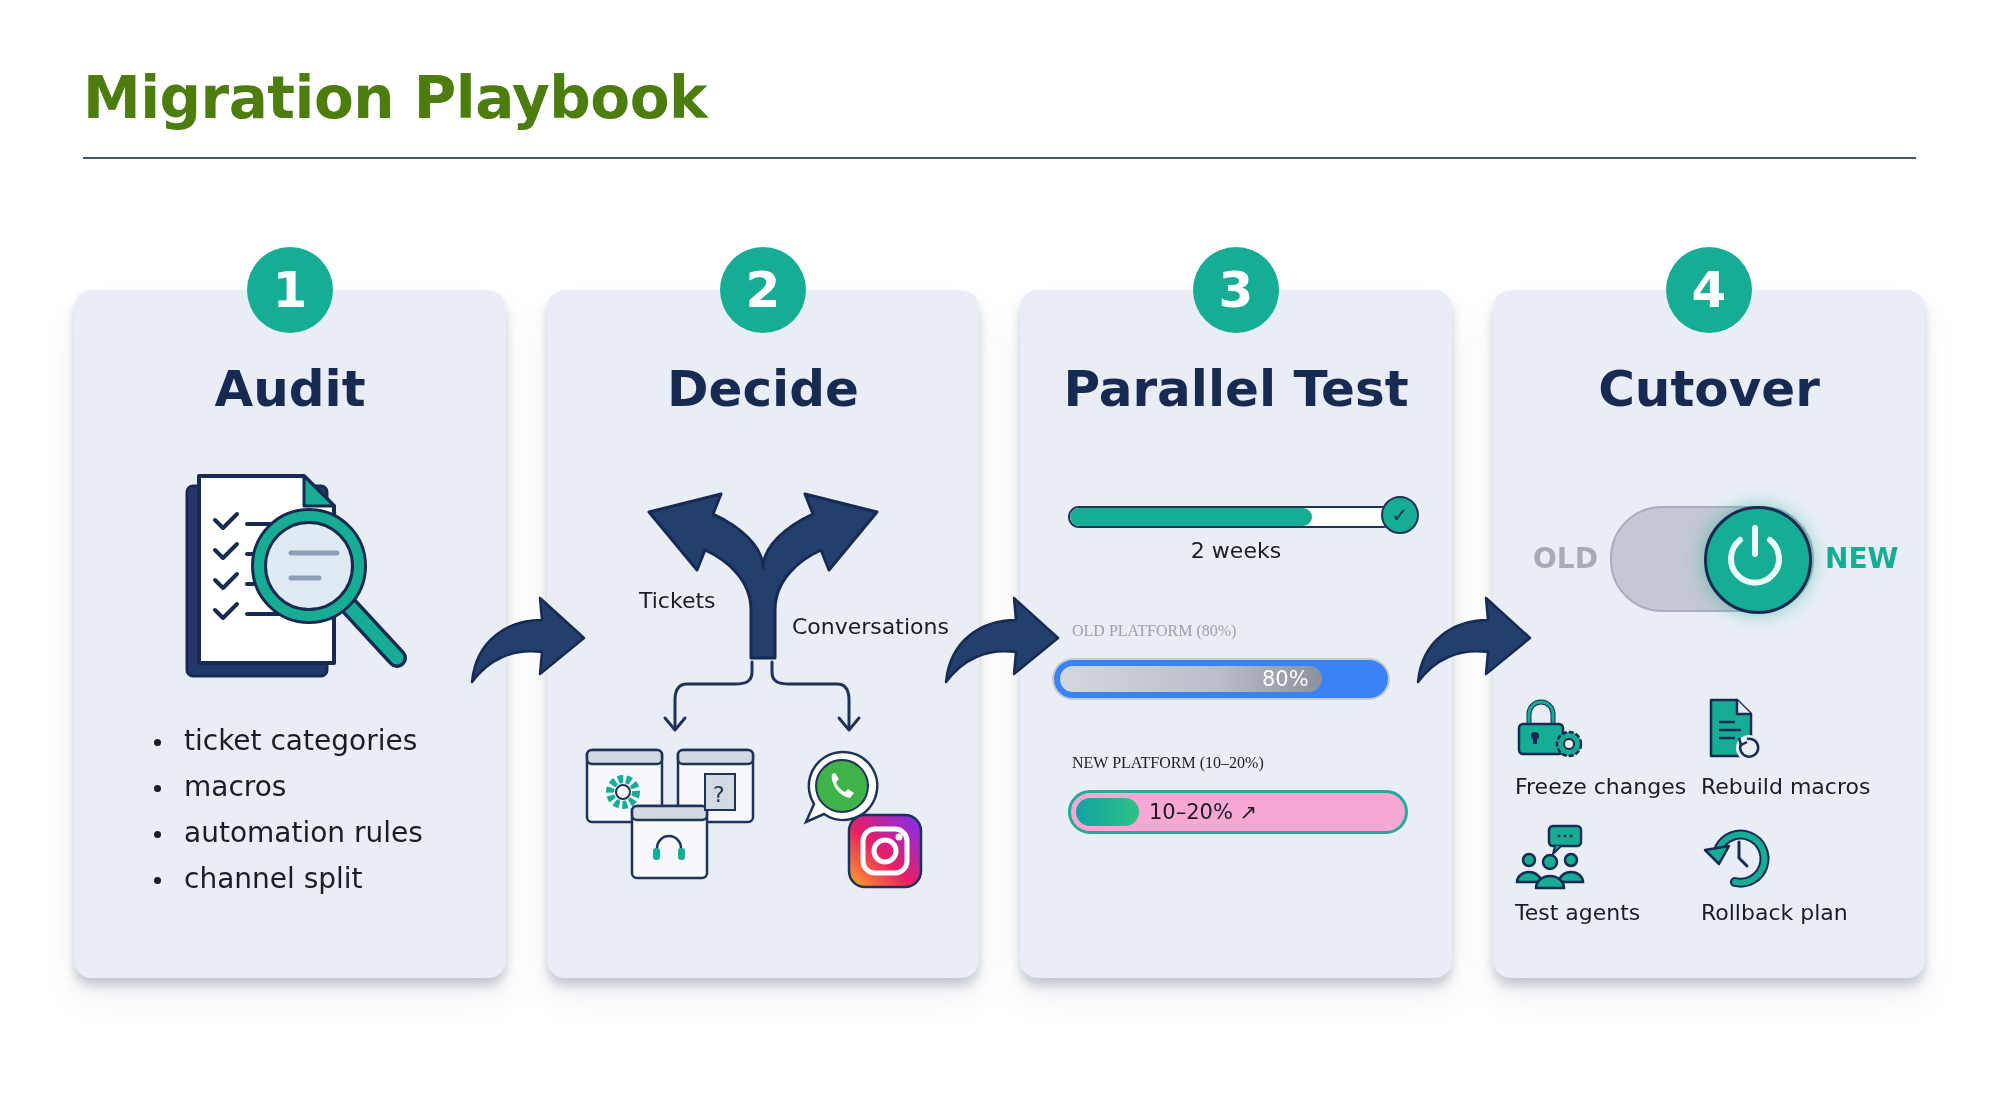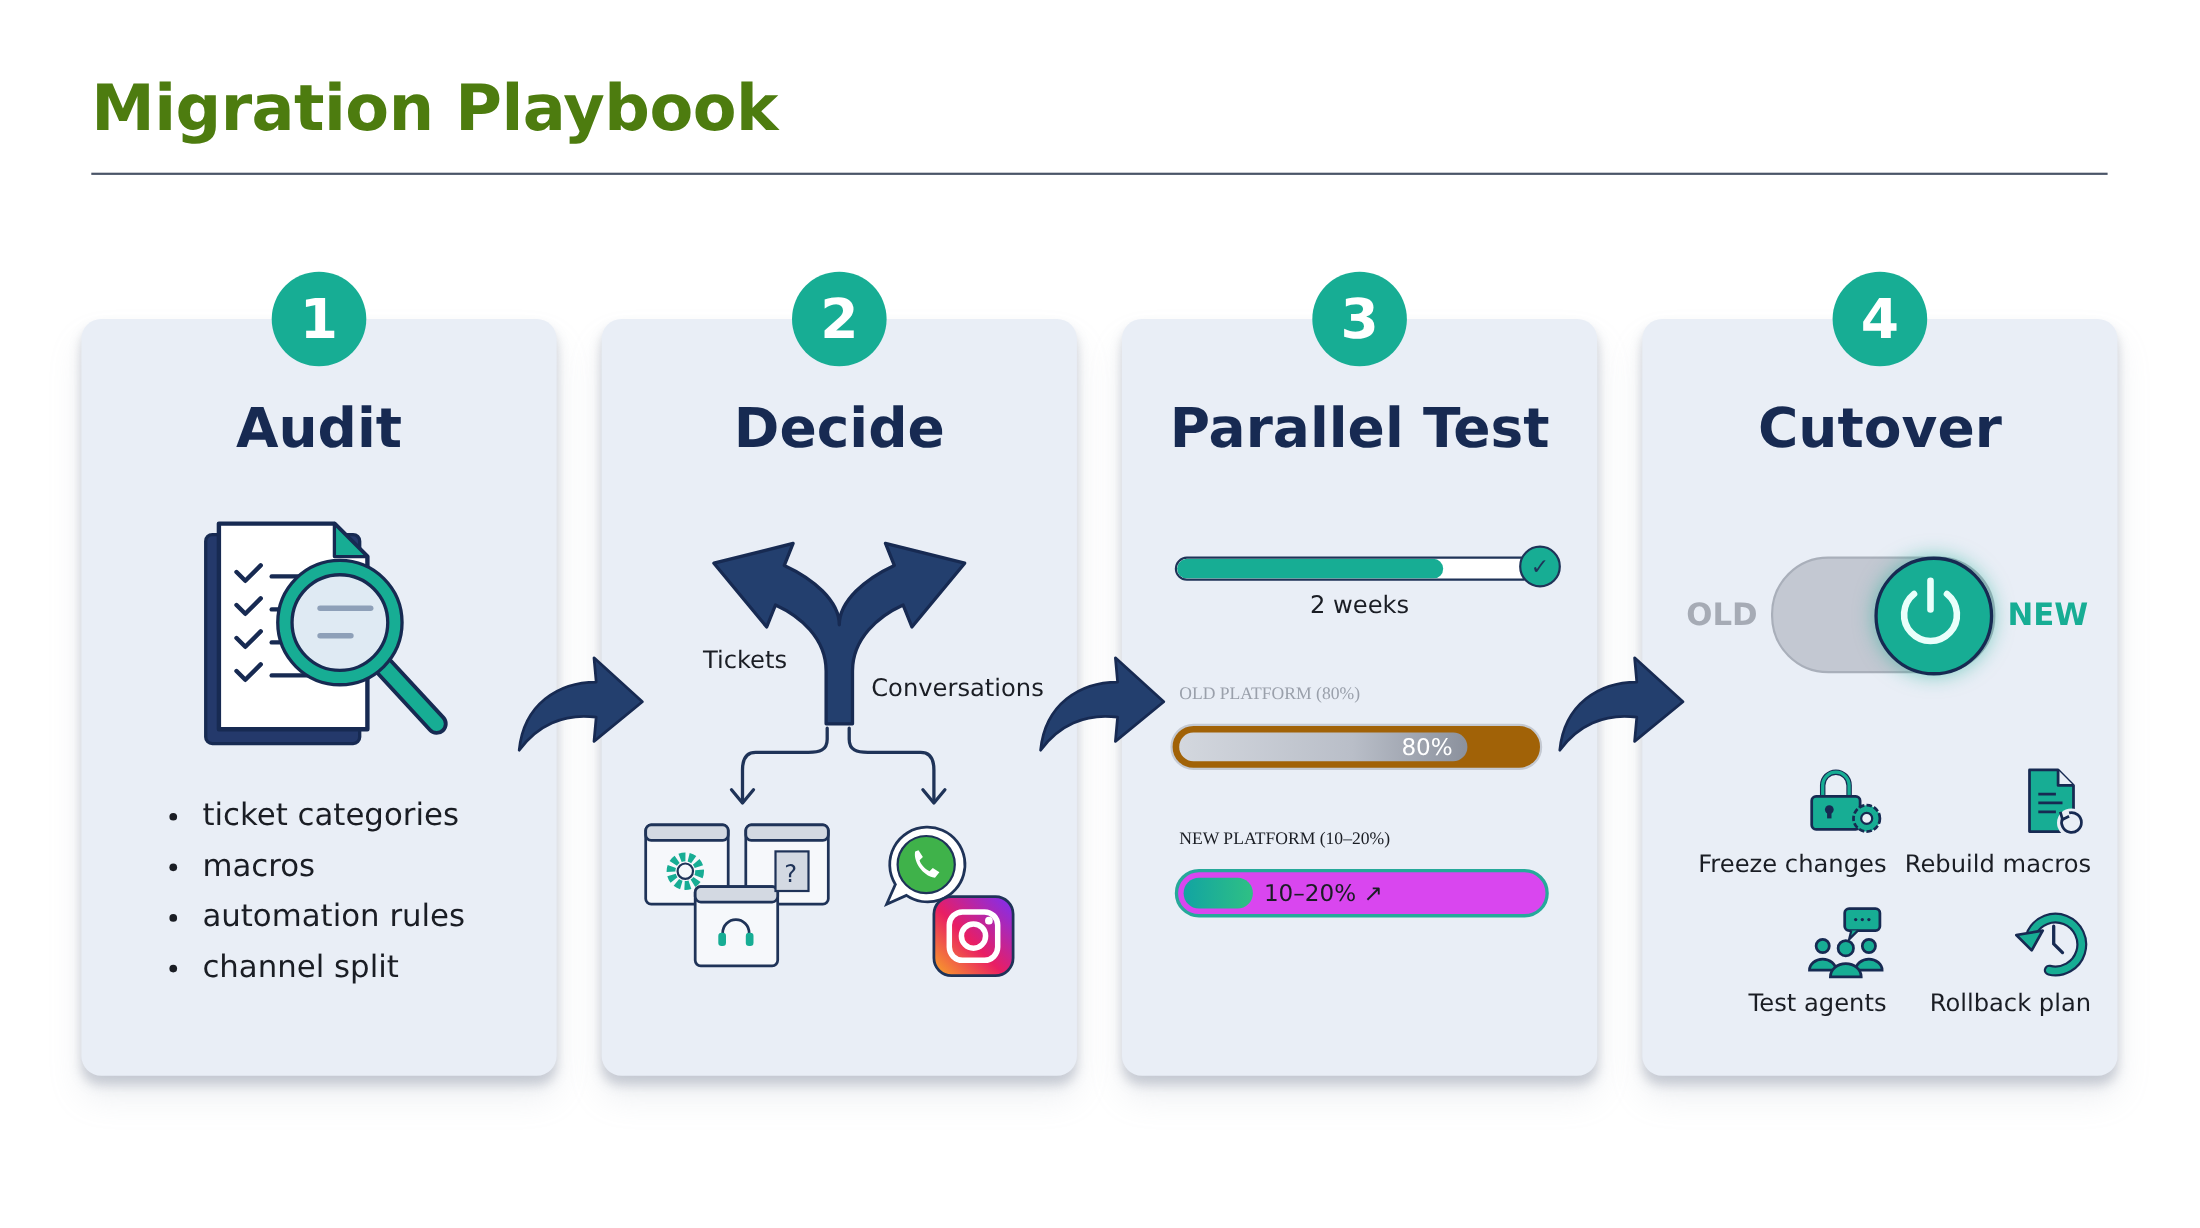--- a/index.html
+++ b/index.html
@@ -9,21 +9,21 @@
   .card{position:absolute;top:290px;width:432px;height:688px;background:#e9eef6;border-radius:18px;box-shadow:0 8px 10px rgba(120,130,150,0.35),0 20px 30px rgba(160,170,190,0.18);}
   .badge{position:absolute;top:-43px;left:50%;margin-left:-43px;width:86px;height:86px;border-radius:50%;background:#17ad94;color:#fff;font-size:50px;font-weight:bold;display:flex;align-items:center;justify-content:center;}
   .card-title{position:absolute;top:70px;left:0;right:0;text-align:center;font-size:50px;font-weight:bold;color:#172a52;}
   .bullets{position:absolute;left:80px;top:428px;margin:0;padding:0;list-style:none;}
   .bullets li{font-size:28px;color:#1a1d24;line-height:46px;position:relative;padding-left:30px;}
   .bullets li::before{content:"";position:absolute;left:0;top:21px;width:7px;height:7px;border-radius:50%;background:#1a1d24;}
   .flow-arrow{position:absolute;top:590px;width:120px;height:100px;}
   .label-sm{position:absolute;font-size:22px;color:#1a1d24;}
   .bar-label{position:absolute;font-size:16px;font-family:Liberation Serif, serif;}
   .toggle-label{position:absolute;font-size:28px;font-weight:bold;}
-  .feat{position:absolute;width:200px;text-align:right;}
+  .feat{position:absolute;width:200px;text-align:left;}
   .feat .cap{font-size:22px;color:#1a1d24;display:block;margin-top:6px;}
 </style>
 </head>
 <body>
 
 <h1 class="title">Migration Playbook</h1>
 <div class="rule"></div>
 
 <div class="card" style="left:74px;">
   <div class="badge">1</div>
@@ -112,26 +112,26 @@
 
 <div class="card" style="left:1020px;">
   <div class="badge">3</div>
   <div class="card-title">Parallel Test</div>
   <div style="position:absolute;left:48px;top:216px;width:322px;height:18px;border:2.5px solid #1f3358;border-radius:12px;background:#fff;overflow:hidden;">
     <div style="width:75%;height:100%;background:#17ad94;border-radius:10px;"></div>
   </div>
   <div style="position:absolute;left:361px;top:206px;width:34px;height:34px;border-radius:50%;background:#17ad94;border:2.5px solid #1f3358;color:#1f3358;font-size:20px;display:flex;align-items:center;justify-content:center;">✓</div>
   <div class="label-sm" style="left:0;right:0;text-align:center;top:248px;">2 weeks</div>
   <div class="bar-label" style="left:52px;top:332px;color:#9aa0ab;">OLD PLATFORM (80%)</div>
-  <div style="position:absolute;left:44px;top:368px;width:334px;height:38px;border:2px solid #c4c9d2;border-radius:22px;background:#a16207;">
+  <div style="position:absolute;left:32px;top:368px;width:334px;height:38px;border:2px solid #c4c9d2;border-radius:22px;background:#3b82f6;">
     <div style="position:absolute;left:6px;top:6px;width:262px;height:26px;border-radius:14px;background:linear-gradient(90deg,#d3d7de,#b9bec8 60%,#8b919d);"></div>
     <span style="position:absolute;left:208px;top:7px;font-size:21px;color:#fff;">80%</span>
   </div>
   <div class="bar-label" style="left:52px;top:464px;color:#1a1d24;">NEW PLATFORM (10–20%)</div>
-  <div style="position:absolute;left:48px;top:500px;width:334px;height:38px;border:3px solid #26a99a;border-radius:22px;background:#d946ef;">
+  <div style="position:absolute;left:48px;top:500px;width:334px;height:38px;border:3px solid #26a99a;border-radius:22px;background:#f9a8d4;">
     <div style="position:absolute;left:5px;top:5px;width:63px;height:28px;border-radius:14px;background:linear-gradient(90deg,#12a4a2,#2fc084);"></div>
     <span style="position:absolute;left:78px;top:7px;font-size:21px;color:#1a1d24;">10–20% ↗</span>
   </div>
 </div>
 
 <div class="card" style="left:1493px;">
   <div class="badge">4</div>
   <div class="card-title">Cutover</div>
   <div class="toggle-label" style="left:40px;top:252px;color:#a6abb5;">OLD</div>
   <div style="position:absolute;left:117px;top:216px;width:200px;height:102px;border-radius:52px;background:#c3c8d2;border:2px solid #a9afba;">

